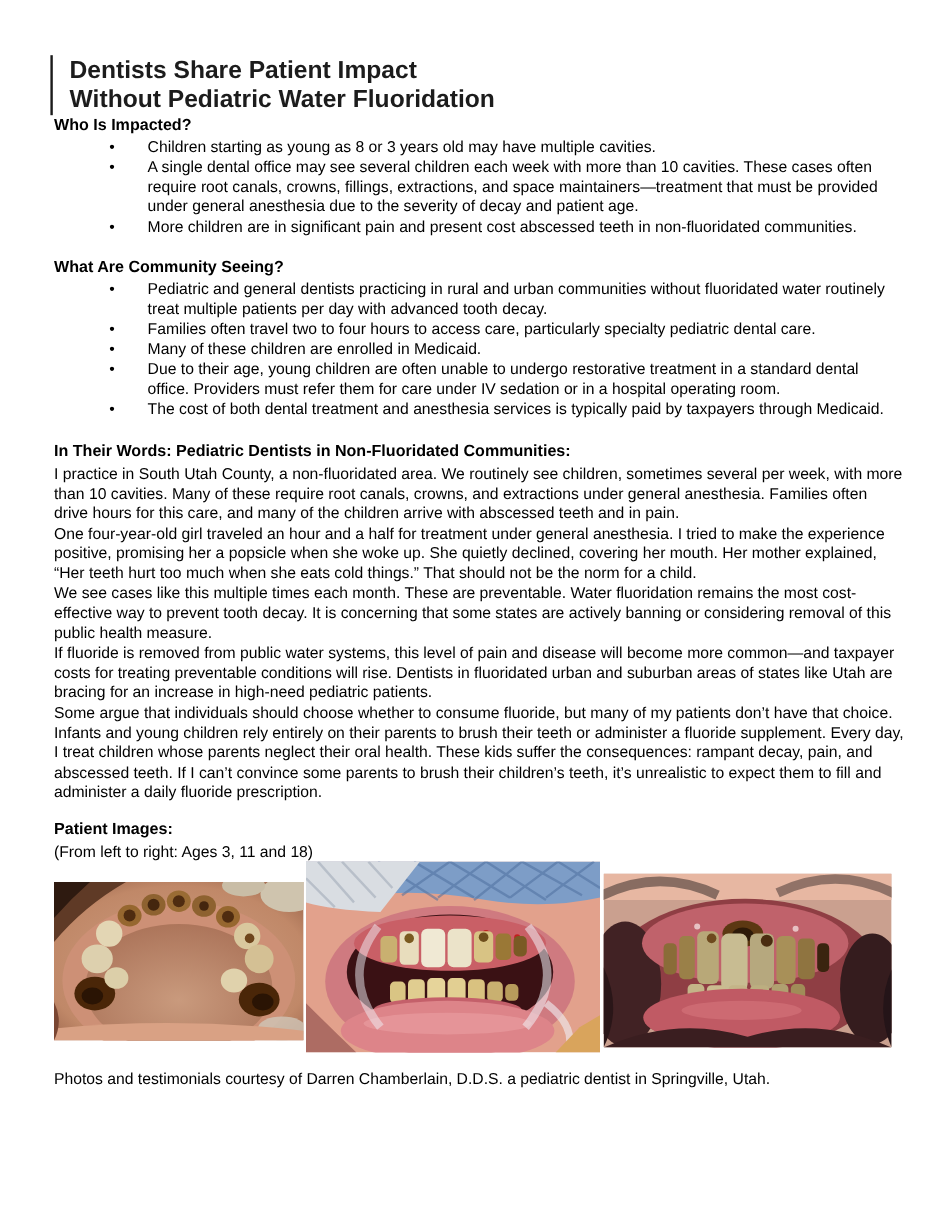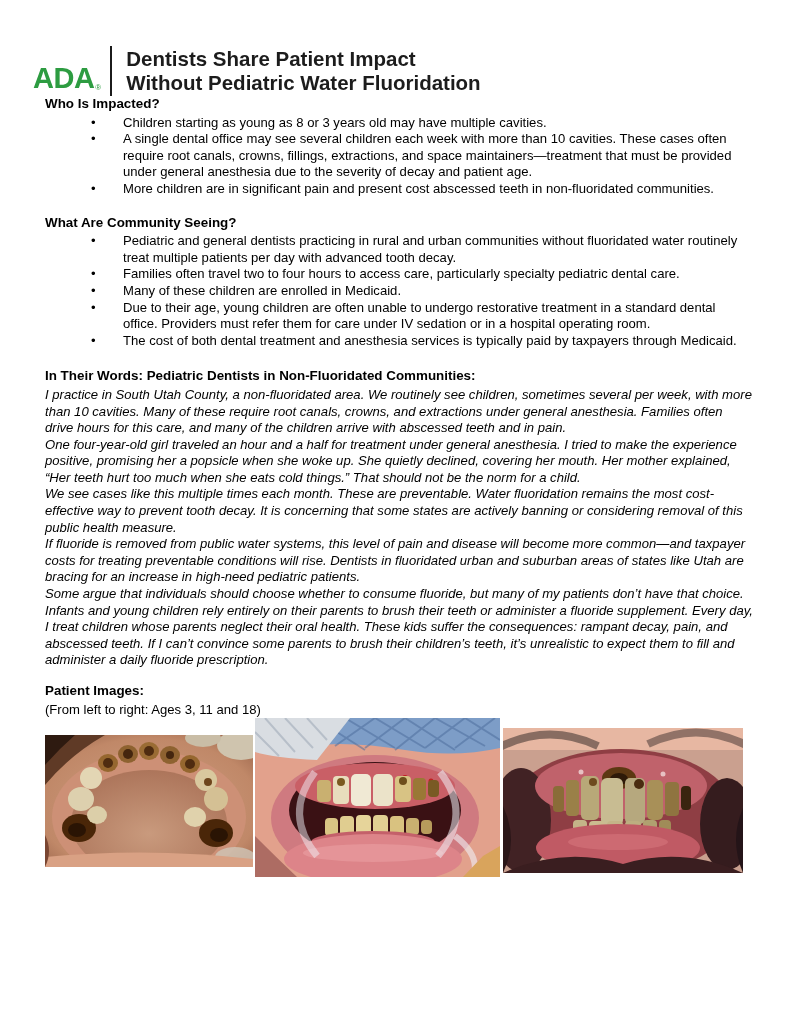--- a/index.html
+++ b/index.html
@@ -17,42 +17,38 @@
   
   .content { margin:0 38px 0 45px; font-size:13.1px; line-height:16.6px; }
   .sec h2 { margin:0 0 2px 0; font-size:13.4px; line-height:16.6px; font-weight:bold; }
   .sec1 { }
   .sec2 { margin-top:17px; }
   .sec3 { margin-top:19px; }
   .sec4 { margin-top:14px; }
   ul { margin:0; padding:0; list-style:none; }
   li { position:relative; padding-left:78px; }
   li::before { content:"\2022"; position:absolute; left:46px; top:0; }
-  .testimonial p { margin:0; font-style:italic; }
+  .testimonial p { margin:0; }
   .img-caption { margin:0; }
   
   .photo-row { display:flex; align-items:flex-start; margin-top:0; height:160px; }
   .photo { display:block; }
   .photo-1 { width:208px; height:132px; margin-top:17px; }
   .photo-2 { width:245px; height:159px; margin-left:2px; }
   .photo-3 { width:240px; height:145px; margin-left:3px; margin-top:10px; }
   .photo svg { display:block; width:100%; height:100%; }
   
   .footer { margin-top:13px; }
 </style>
 </head>
 <body>
 
 <div class="page">
 
   <header class="header">
-    <div class="logo-wrap">
-      <span class="logo">ADA</span>
-      <span class="reg">®</span>
-    </div>
     <div class="divider"></div>
     <div class="title">
       <div>Dentists Share Patient Impact</div>
       <div>Without Pediatric Water Fluoridation</div>
     </div>
   </header>
 
   <div class="content">
 
     <section class="sec sec1">
@@ -223,15 +219,16 @@
             <ellipse cx="115" cy="114" rx="50" ry="8" fill="#cf6e76" opacity="0.8"></ellipse>
             <path d="M0 145 Q60 118 120 136 Q180 118 240 145 Z" fill="#3a1e20"></path>
             <path d="M0 78 Q16 112 0 145 Z" fill="#2a1618"></path>
             <path d="M240 80 Q226 112 240 145 Z" fill="#241418"></path>
           </svg>
         </div>
 
       </div>
     </section>
 
+    <p class="footer">Photos and testimonials courtesy of Darren Chamberlain, D.D.S. a pediatric dentist in Springville, Utah.</p>
 
   </div>
 </div>
 
 </body></html>

